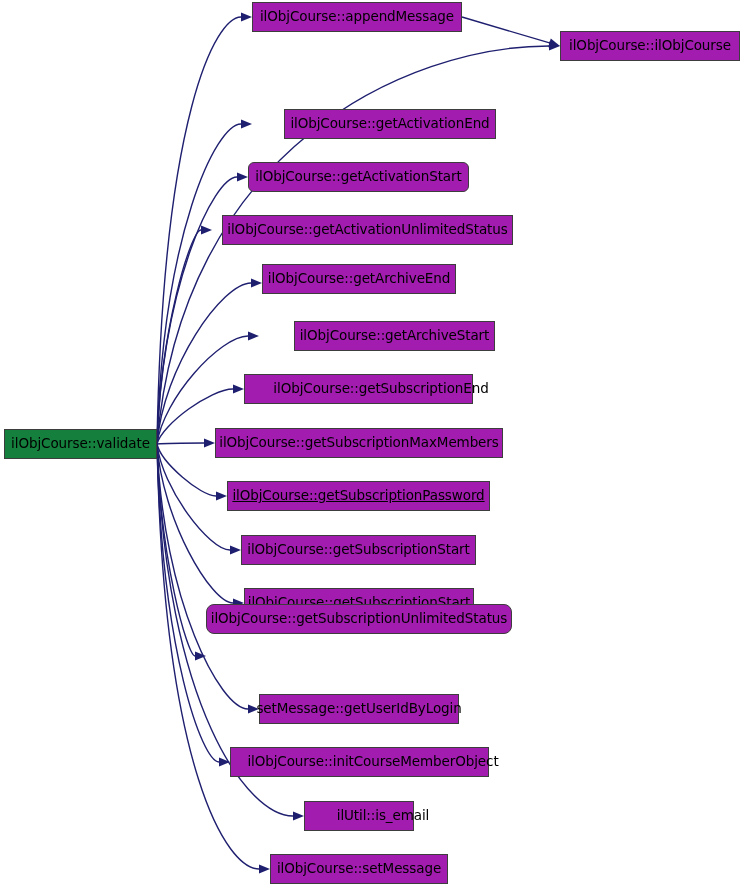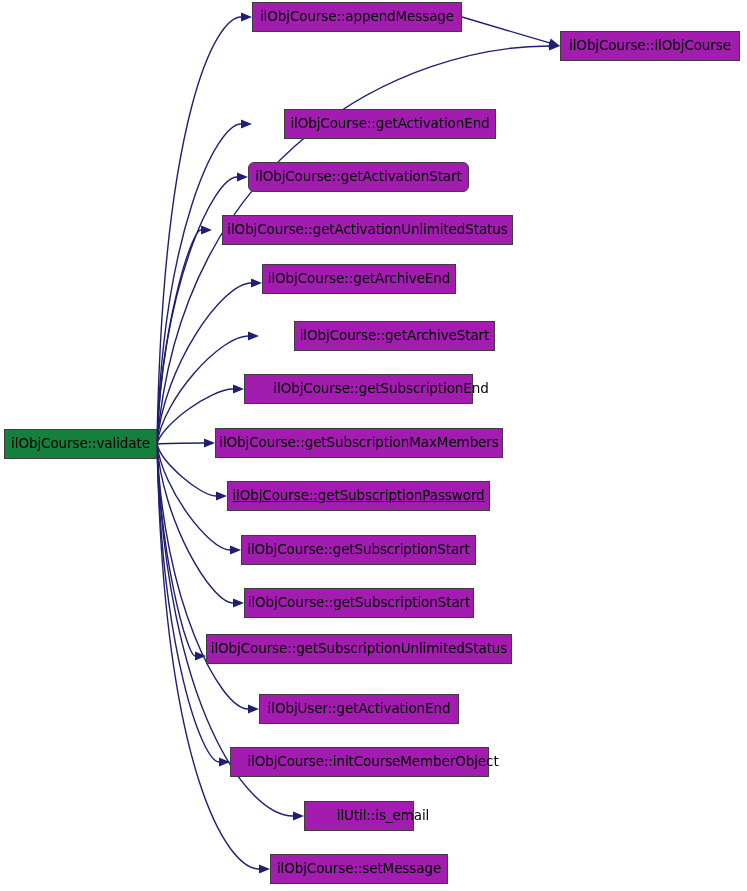--- a/index.html
+++ b/index.html
@@ -124,25 +124,25 @@
       </div>
       <div class="node" id="node-getSubscriptionPassword" style="left: 227px; top: 481px; width: 263px; height: 30px; text-decoration: underline;">
         <span class="node-label">ilObjCourse::getSubscriptionPassword</span>
       </div>
       <div class="node" id="node-getSubscriptionStart" style="left: 241px; top: 535px; width: 235px; height: 30px;">
         <span class="node-label">ilObjCourse::getSubscriptionStart</span>
       </div>
       <div class="node" id="node-getSubscriptionType" style="left: 244px; top: 588px; width: 230px; height: 30px;">
         <span class="node-label">ilObjCourse::getSubscriptionStart</span>
       </div>
-      <div class="node" id="node-getSubscriptionUnlimitedStatus" style="left: 206px; top: 634px; width: 306px; height: 30px;">
+      <div class="node" id="node-getSubscriptionUnlimitedStatus" style="left: 206px; top: 604px; width: 306px; height: 30px; border-radius: 8px;">
         <span class="node-label">ilObjCourse::getSubscriptionUnlimitedStatus</span>
       </div>
       <div class="node" id="node-getUserIdByLogin" style="left: 259px; top: 694px; width: 200px; height: 30px;">
-        <span class="node-label">ilObjUser::getActivationEnd</span>
+        <span class="node-label">setMessage::getUserIdByLogin</span>
       </div>
       <div class="node" id="node-initCourseMemberObject" style="left: 230px; top: 747px; width: 259px; height: 30px; padding-left: 27px;">
         <span class="node-label">ilObjCourse::initCourseMemberObject</span>
       </div>
       <div class="node" id="node-is_email" style="left: 304px; top: 801px; width: 110px; height: 30px; padding-left: 48px;">
         <span class="node-label">ilUtil::is_email</span>
       </div>
       <div class="node" id="node-setMessage" style="left: 270px; top: 854px; width: 178px; height: 30px;">
         <span class="node-label">ilObjCourse::setMessage</span>
       </div>

